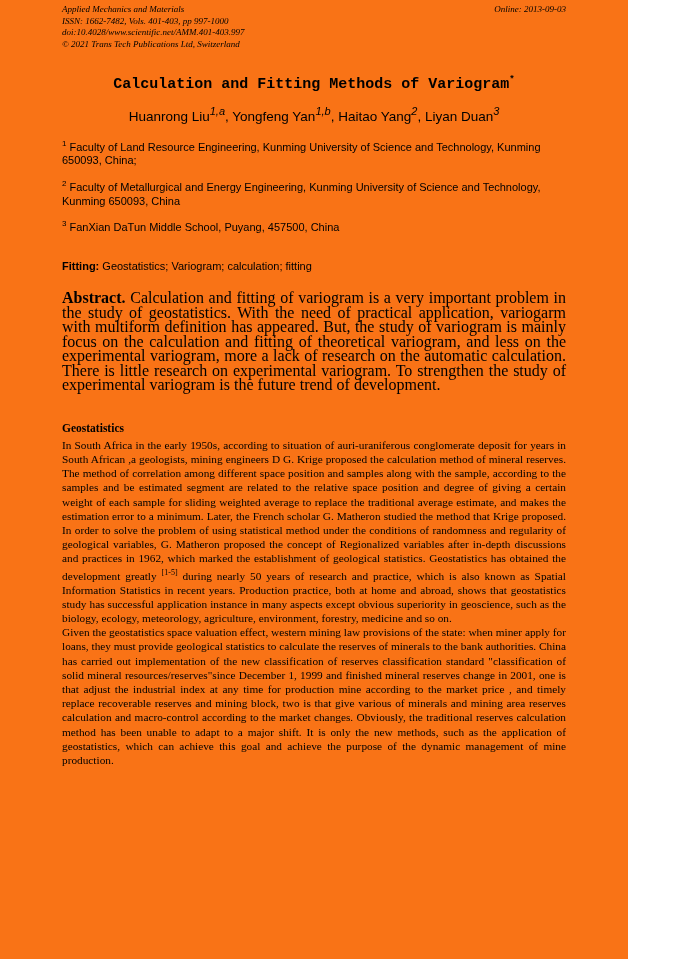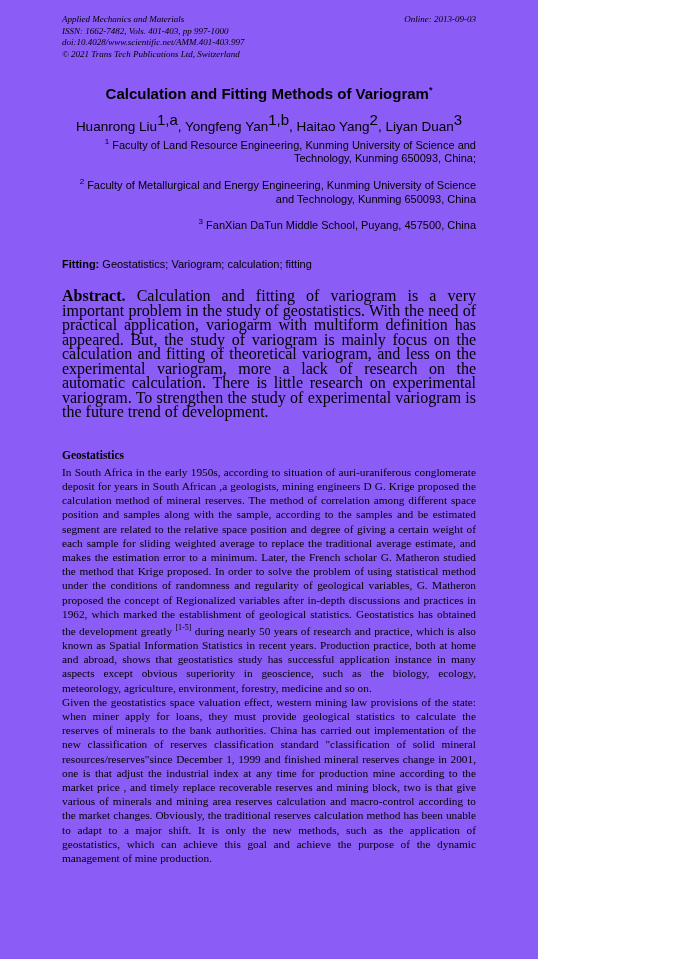--- a/index.html
+++ b/index.html
@@ -1,60 +1,61 @@
 <!DOCTYPE html>
 <html><head>
 <meta charset="utf-8">
 <style>
   html, body {
     margin: 0;
     padding: 0;
     background: #ffffff;
   }
   .page {
-    width: 538px;
+    width: 628px;
     height: 959px;
-    background: #8b5cf6;
+    background: #f97316;
     box-sizing: border-box;
-    padding: 14px 62px 0 62px;
+    padding: 4px 62px 0 62px;
     color: #000000;
     font-family: "Liberation Serif", serif;
     position: relative;
     overflow: hidden;
   }
   .hdr {
     display: flex;
     justify-content: space-between;
     align-items: flex-start;
     font-style: italic;
     font-size: 9px;
     line-height: 11.6px;
     font-family: "Liberation Serif", serif;
   }
   .hdr-right { white-space: nowrap; }
   .title {
     margin: 21px 0 0 0;
     text-align: center;
-    font-family: Liberation Sans, sans-serif;
+    font-family: Liberation Mono, monospace;
     font-weight: bold;
     font-size: 15px;
     line-height: 18px;
   }
   .title sup { font-size: 9px; }
   .authors {
     margin-top: 9px;
     text-align: center;
     font-family: "Liberation Sans", sans-serif;
     font-size: 13.5px;
     line-height: 16px;
     font-weight: normal;
   }
-  .authors sup { font-size: 15px; }
+  .authors sup { font-size: 11px; font-style: italic; }
   .affils {
-    text-align: right;
+    margin-top: 12px;
+    text-align: left;
     font-family: "Liberation Sans", sans-serif;
     font-size: 11px;
     line-height: 13.8px;
   }
   .affil { margin-bottom: 9px; }
   .affil sup, .emails sup { font-size: 8px; }
   .contact {
     text-align: center;
     font-family: "Liberation Sans", sans-serif;
     font-size: 11px;

